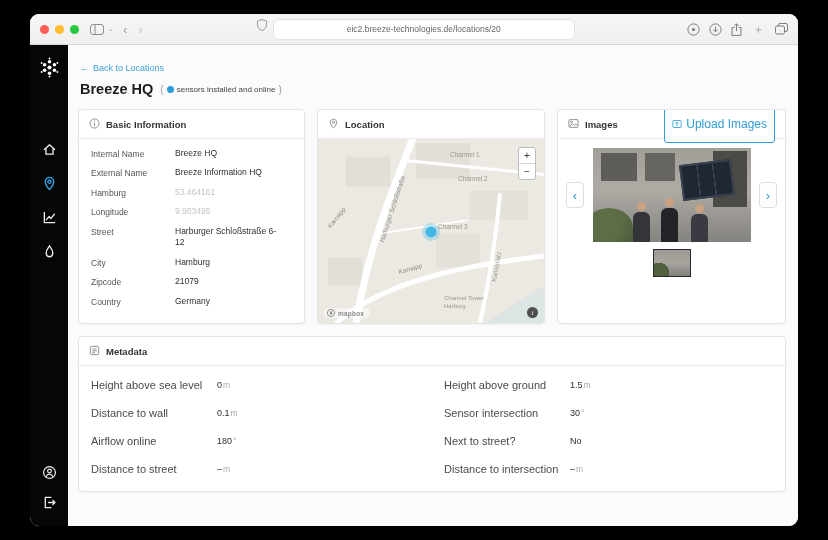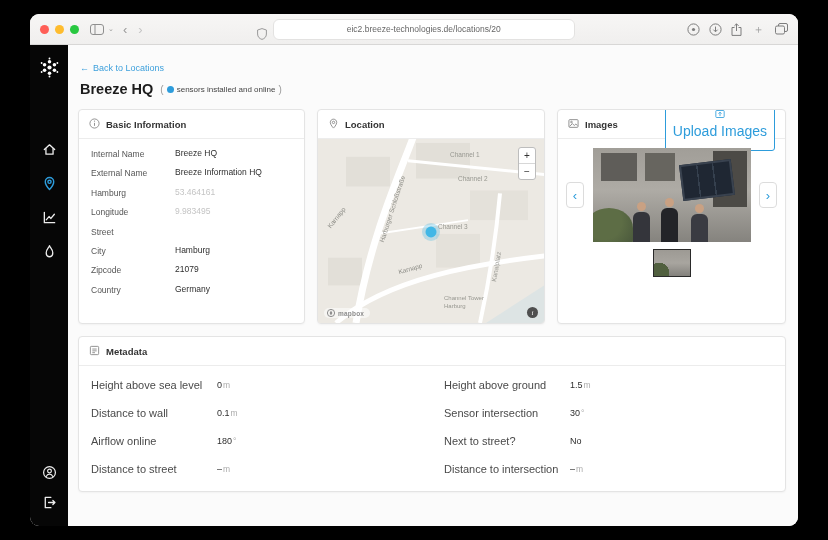--- a/index.html
+++ b/index.html
@@ -8,21 +8,21 @@
   .window{position:absolute;left:30px;top:14px;width:768px;height:512px;background:#fbfbfb;
           border-radius:9px;overflow:hidden;box-shadow:0 10px 30px rgba(0,0,0,.6);}
   
   .chrome{height:30px;background:linear-gradient(#f7f6f5,#f0efee);border-bottom:1px solid #d8d7d6;
           display:flex;align-items:center;padding:0 10px;gap:7px;}
   .traffic{display:flex;gap:6px;margin-right:4px;}
   .light{width:9px;height:9px;border-radius:50%;}
   .nav-glyph{font-size:13px;color:#9b9b9b;line-height:1;padding:0 2px;cursor:default;}
   .chrome svg{display:block;}
   .chevron-mini{font-size:7px;color:#9b9b9b;margin-left:-3px;}
-  .url-zone{flex:1;display:flex;align-items:flex-end;justify-content:center;gap:6px;}
+  .url-zone{flex:1;display:flex;align-items:flex-start;justify-content:center;gap:6px;}
   .urlbar{width:300px;height:19px;background:#fff;border:1px solid #e3e2e1;border-radius:6px;
           display:flex;align-items:center;justify-content:center;font-size:8.5px;color:#666;}
   .right-icons{display:flex;align-items:center;gap:9px;}
   
   .app{display:flex;height:482px;}
   .sidebar{width:38px;background:#060606;display:flex;flex-direction:column;align-items:center;
            padding:12px 0 14px;}
   .side-logo{margin-bottom:56px;}
   .side-nav{display:flex;flex-direction:column;gap:12px;align-items:center;}
   .side-btn{width:22px;height:22px;display:flex;align-items:center;justify-content:center;cursor:pointer;}
@@ -70,21 +70,21 @@
             cursor:pointer;}
   .zoom-btn + .zoom-btn{border-top:1px solid #d7d7d7;}
   .map-attr{position:absolute;left:6px;bottom:5px;display:flex;align-items:center;gap:3px;
             background:rgba(255,255,255,.55);border-radius:8px;padding:1px 6px 1px 3px;z-index:3;cursor:pointer;}
   .map-attr-text{font-size:6.5px;color:#8d8d8d;font-weight:bold;letter-spacing:.2px;}
   .map-info{position:absolute;right:6px;bottom:5px;width:11px;height:11px;border-radius:50%;background:#4f4f4f;
             color:#fff;font-size:7px;display:flex;align-items:center;justify-content:center;
             font-style:italic;font-family:"Liberation Serif",serif;z-index:3;cursor:pointer;}
   
   .upload-btn{margin-left:auto;display:flex;align-items:center;gap:4px;border:1px solid #2d9cdb;color:#2d9cdb;
-              background:#fff;border-radius:3px;padding:11px 7px;font-size:14px;cursor:pointer;flex-direction:column;}
+              background:#fff;border-radius:3px;padding:11px 7px;font-size:12px;cursor:pointer;}
   .images-body{flex:1;display:flex;flex-direction:column;justify-content:flex-start;gap:7px;padding:9px 8px 6px;}
   .carousel{display:flex;align-items:center;justify-content:space-between;}
   .car-btn{width:18px;height:26px;border:1px solid #dcdcdc;border-radius:4px;background:#fff;color:#2d9cdb;
            font-size:13px;display:flex;align-items:center;justify-content:center;cursor:pointer;flex:0 0 18px;}
   .photo{position:relative;width:158px;height:94px;overflow:hidden;
          background:linear-gradient(180deg,#a19e98 0%,#aeaba5 45%,#85837e 100%);}
   .photo .win1{position:absolute;left:8px;top:5px;width:36px;height:28px;background:#5f5d59;}
   .photo .win2{position:absolute;left:52px;top:5px;width:30px;height:28px;background:#67655f;}
   .photo .door{position:absolute;right:4px;top:3px;width:34px;height:56px;background:#4c4a46;}
   .photo .bush{position:absolute;left:-8px;bottom:-6px;width:48px;height:40px;border-radius:50% 50% 20% 20%;
@@ -274,20 +274,21 @@
               <div class="info-row muted">
                 <span class="info-label">Hamburg</span>
                 <span class="info-value">53.464161</span>
               </div>
               <div class="info-row muted">
                 <span class="info-label">Longitude</span>
                 <span class="info-value">9.983495</span>
               </div>
               <div class="info-row">
                 <span class="info-label">Street</span>
+                <span class="info-value" style="max-width:108px">Harburger Schloßstraße 6-12</span>
               </div>
               <div class="info-row">
                 <span class="info-label">City</span>
                 <span class="info-value">Hamburg</span>
               </div>
               <div class="info-row">
                 <span class="info-label">Zipcode</span>
                 <span class="info-value">21079</span>
               </div>
               <div class="info-row">

